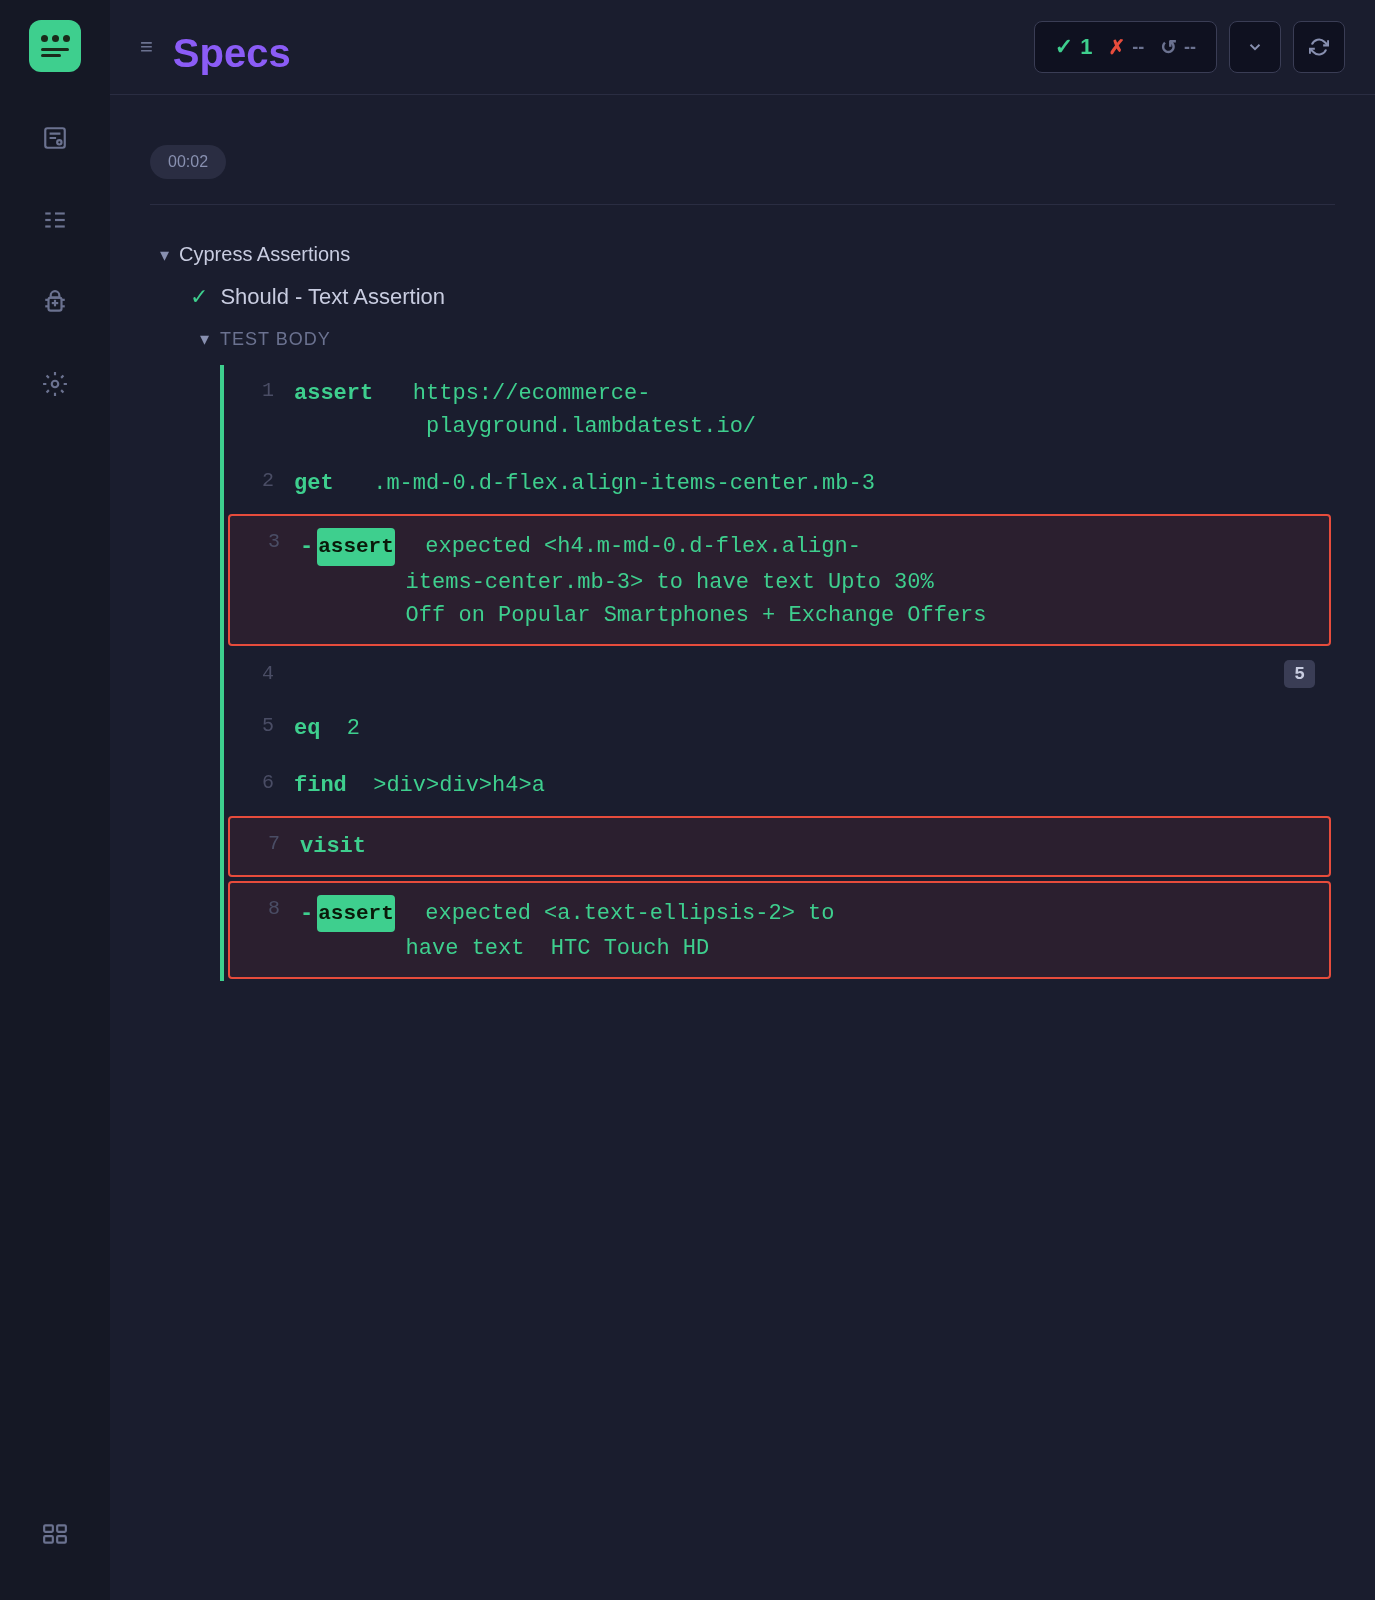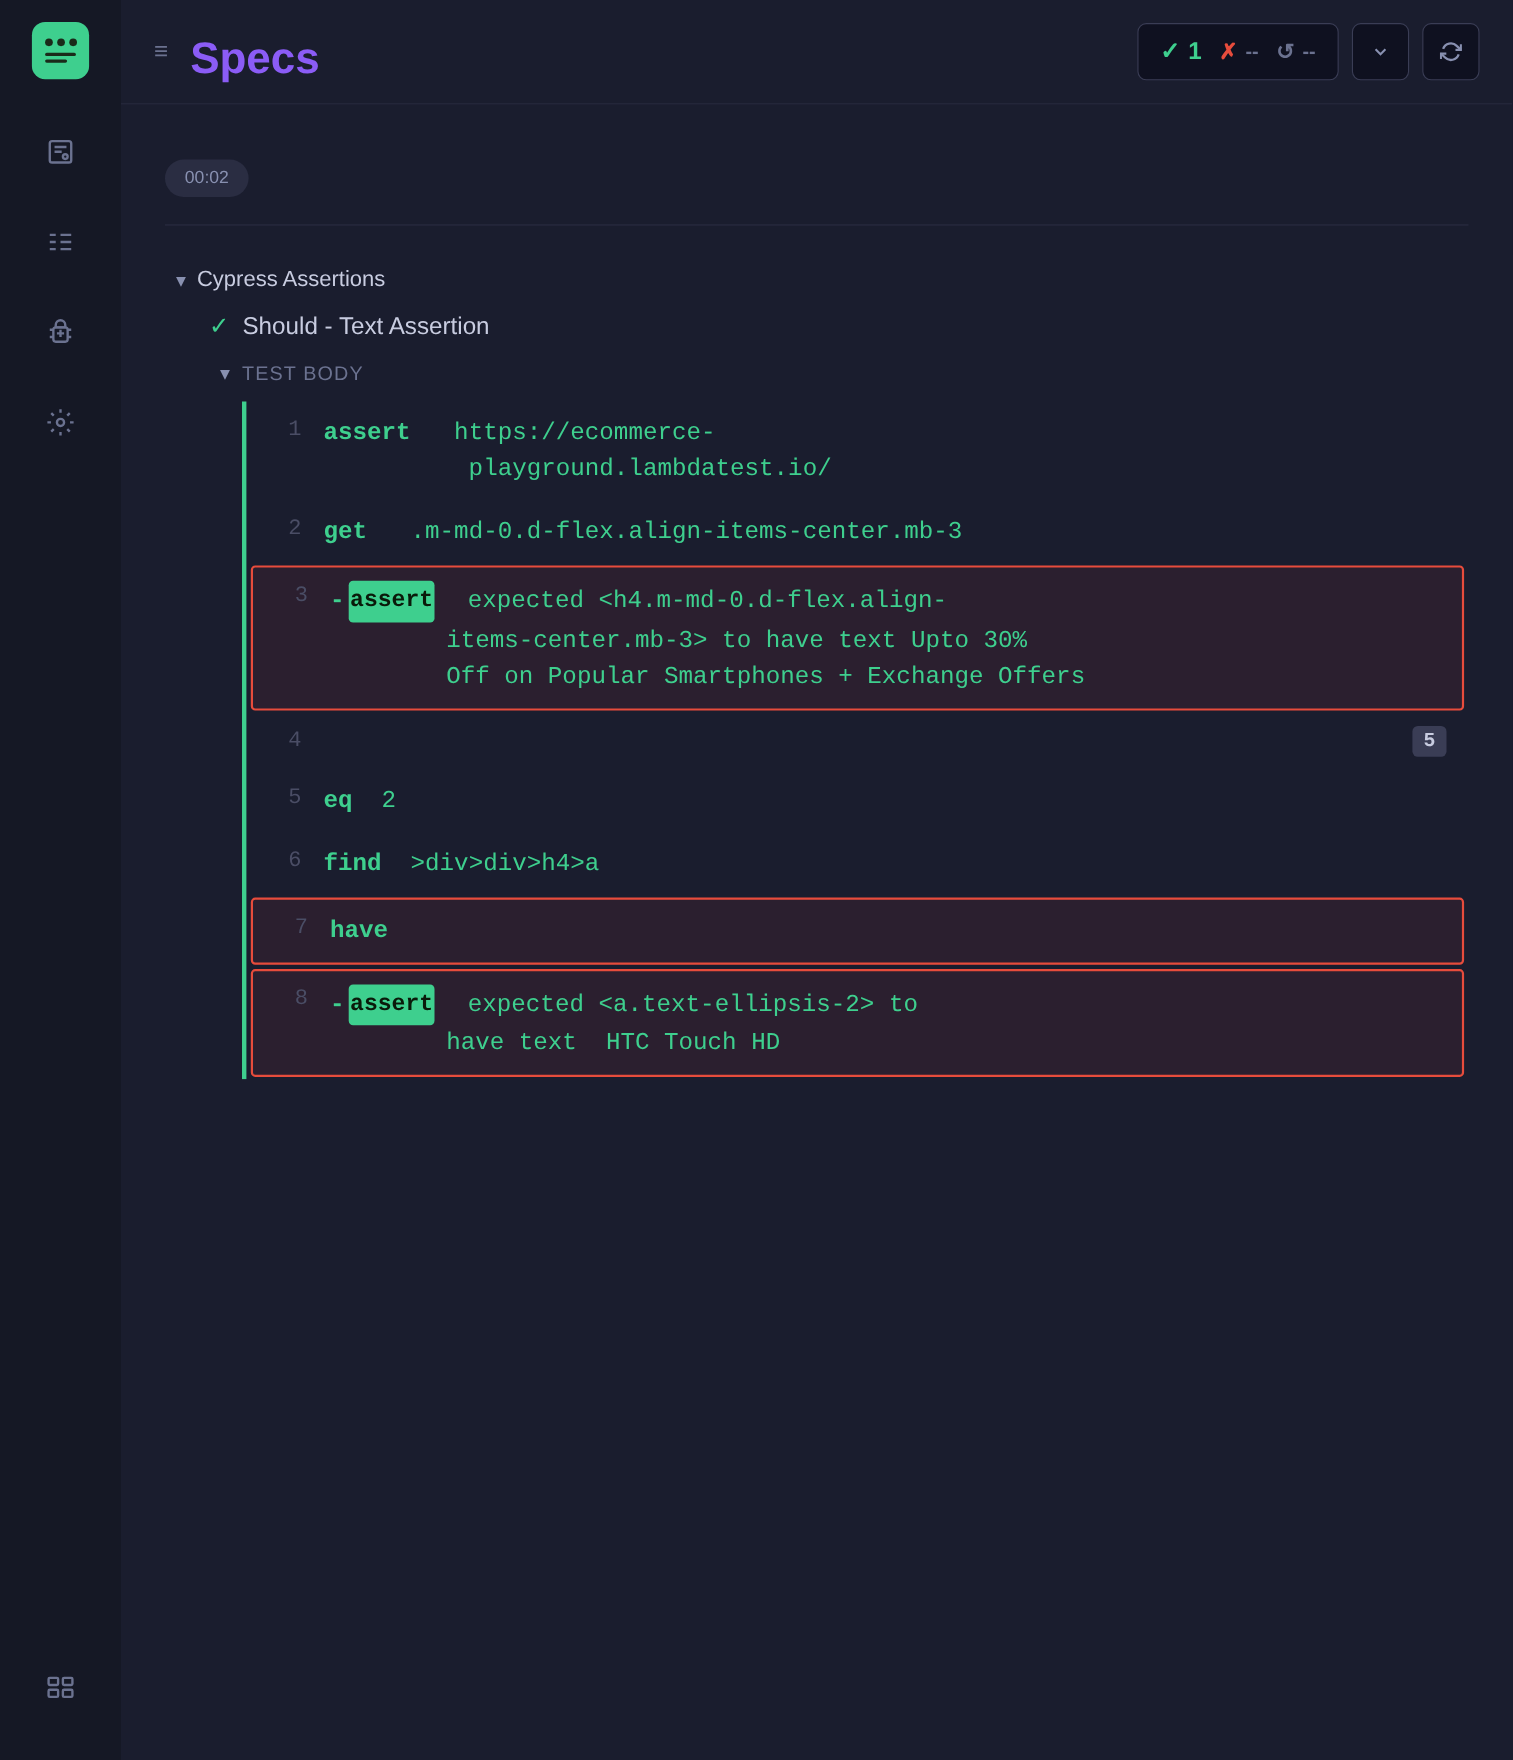--- a/index.html
+++ b/index.html
@@ -570,21 +570,21 @@
               <div class="code-line">
                 <span class="line-num">6</span>
                 <span class="line-content">
                   <span class="cmd">find</span>&nbsp;&nbsp;<span>&gt;div&gt;div&gt;h4&gt;a</span>
                 </span>
               </div>
 
               <div class="code-line highlighted">
                 <span class="line-num">7</span>
                 <span class="line-content">
-                  <span class="cmd">have</span>
+                  <span class="cmd">visit</span>
                 </span>
               </div>
 
               <div class="code-line highlighted">
                 <span class="line-num">8</span>
                 <span class="line-content">
                   <span class="minus-assert">
                     <span class="minus-sign">-</span>
                       <span class="assert-badge">assert</span>
                   </span>

